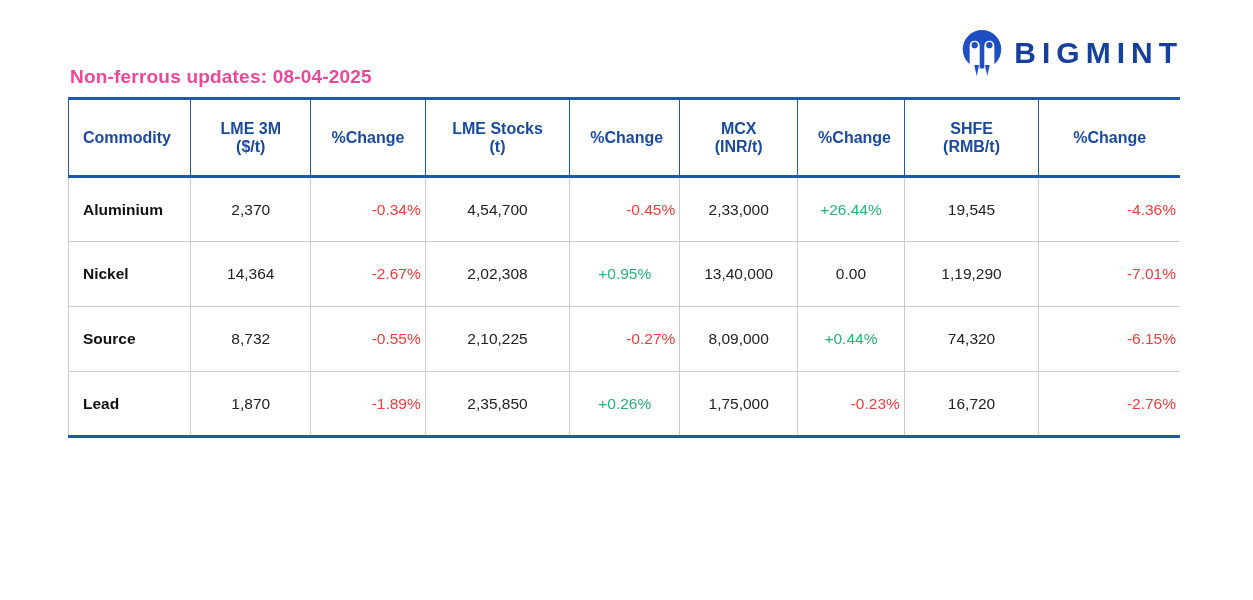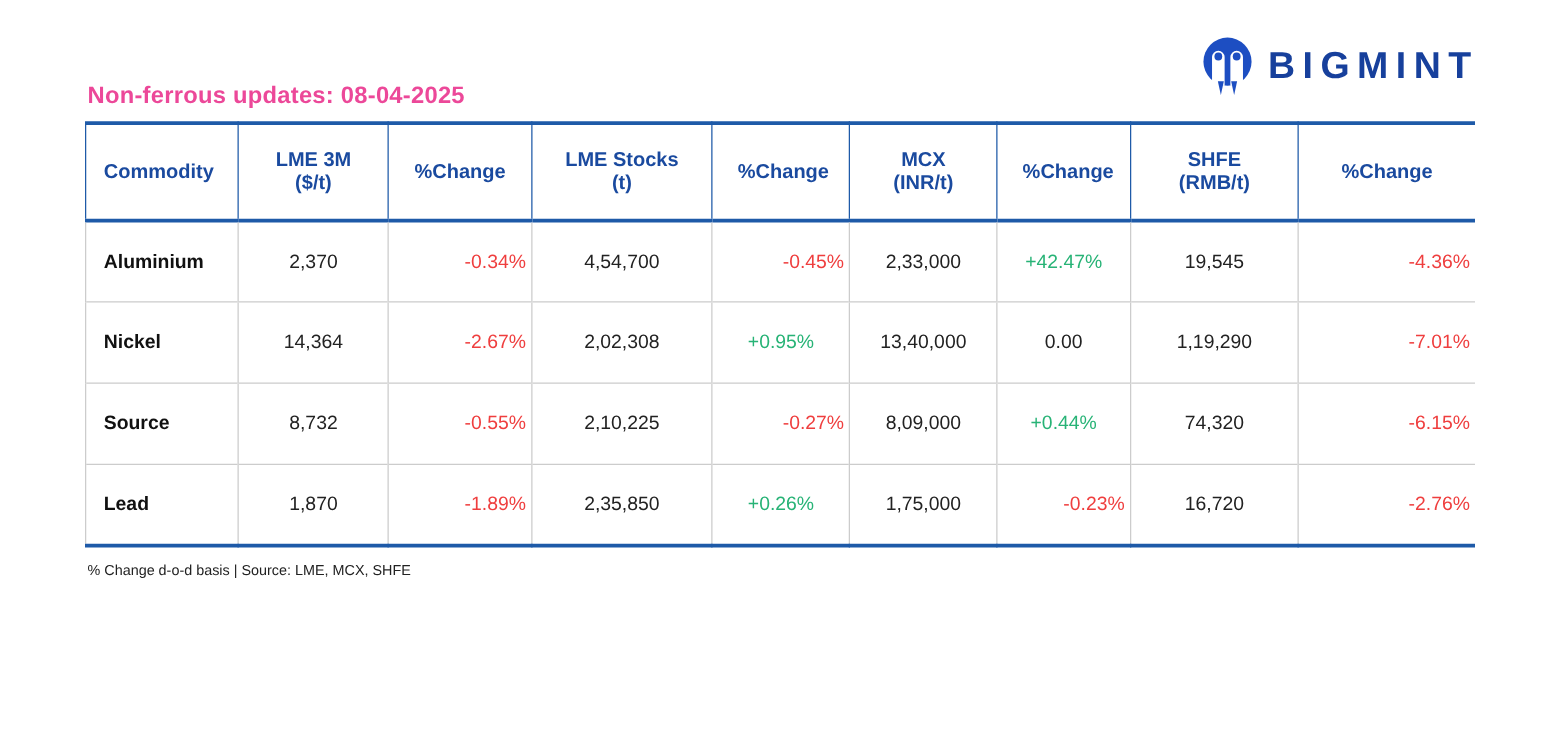--- a/index.html
+++ b/index.html
@@ -114,21 +114,21 @@
           </tr>
       </thead>
       <tbody id="body-rows">
           <tr>
             <th class="commodity left">Aluminium</th>
             <td>2,370</td>
             <td class="neg">-0.34%</td>
             <td>4,54,700</td>
             <td class="neg">-0.45%</td>
             <td>2,33,000</td>
-            <td class="pos">+42.47%</td>
+            <td class="pos">+26.44%</td>
             <td>19,545</td>
             <td class="neg">-4.36%</td>
           </tr>
           <tr>
             <th class="commodity left">Nickel</th>
             <td>14,364</td>
             <td class="neg">-2.67%</td>
             <td>2,02,308</td>
             <td class="pos">+0.95%</td>
             <td>13,40,000</td>
@@ -154,16 +154,15 @@
             <td>2,35,850</td>
             <td class="pos">+0.26%</td>
             <td>1,75,000</td>
             <td class="neg">-0.23%</td>
             <td>16,720</td>
             <td class="neg">-2.76%</td>
           </tr>
         </tbody>
     </table>
 
-    <div class="footnote">% Change d-o-d basis | Source: LME, MCX, SHFE</div>
   </div>
 
 </div>
 
 </body></html>

